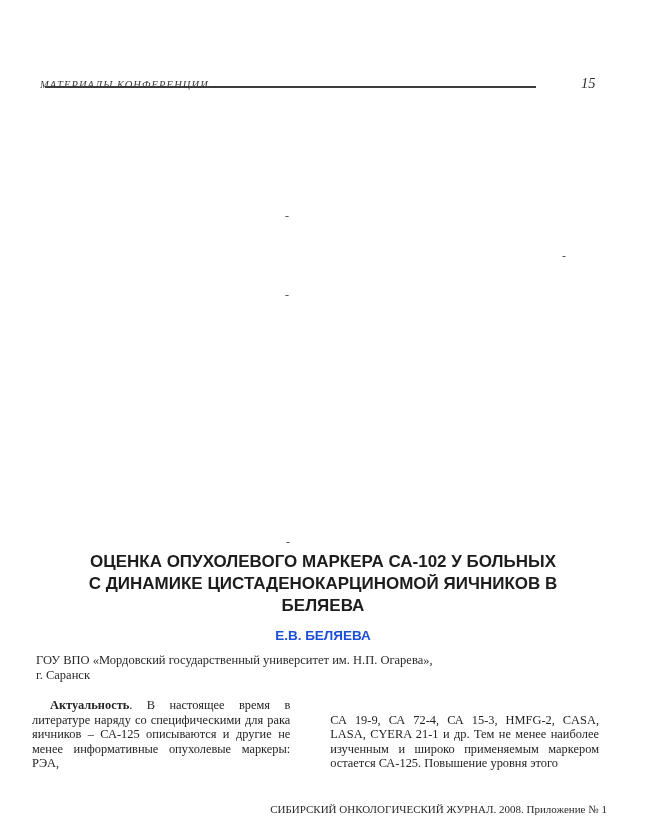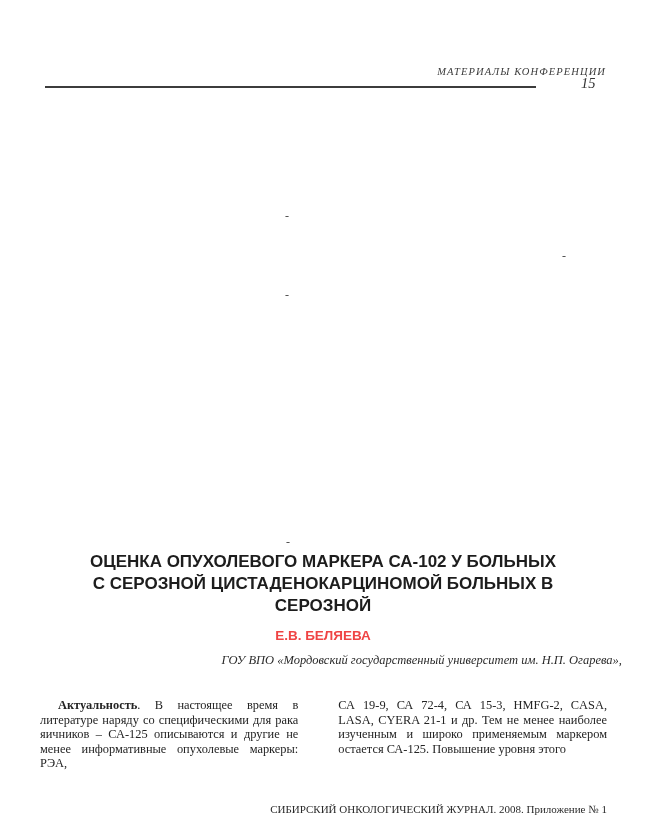--- a/index.html
+++ b/index.html
@@ -7,22 +7,22 @@
     position: relative;
     width: 646px;
     height: 820px;
     background: #ffffff;
     overflow: hidden;
     font-family: "Liberation Serif", serif;
     color: #262626;
   }
   .running-title {
     position: absolute;
-    top: 66px; left: 40px; width: 566px;
-    text-align: right;
+    top: 79px; left: 40px; width: 566px;
+    text-align: left;
     font-style: italic;
     font-size: 10.5px;
     letter-spacing: 1.1px;
     color: #3c3c3c;
     white-space: nowrap;
   }
   .header-rule {
     position: absolute;
     top: 86px; left: 45px;
     width: 491px; height: 2px;
@@ -56,36 +56,36 @@
     line-height: 22px;
     color: #1d1d1d;
   }
   .author {
     position: absolute;
     top: 628px; left: 40px; width: 566px;
     text-align: center;
     font-family: "Liberation Sans", sans-serif;
     font-weight: bold;
     font-size: 13.5px;
-    color: #ef4444;
+    color: #1d4ed8;
   }
   .affiliation {
     position: absolute;
-    top: 653px; left: 56px; width: 566px;
-    text-align: right;
-    font-style: italic;
+    top: 653px; left: 36px; width: 566px;
+    text-align: left;
     font-size: 12.5px;
     line-height: 15px;
     color: #2a2a2a;
   }
   .body-cols {
     position: absolute;
-    top: 698px; left: 40px; width: 567px;
+    top: 698px; left: 32px; width: 567px;
     display: flex;
     gap: 12px;
+    align-items: flex-end;
   }
   .col {
     font-size: 12.4px;
     line-height: 14.5px;
     text-align: justify;
     color: #242424;
   }
   .col-left  { width: 272px; }
   .col-right { width: 283px; margin-left: 28px; }
   .col p { margin: 0; }
@@ -112,28 +112,29 @@
 
   <div class="page-number">15</div>
 
   <span class="stray m1">-</span>
   <span class="stray m2">-</span>
   <span class="stray m3">-</span>
   <span class="stray m4">-</span>
 
   <div class="title">
     <div>ОЦЕНКА ОПУХОЛЕВОГО МАРКЕРА СА-102 У БОЛЬНЫХ</div>
-    <div>С СЕРОЗНОЙ ЦИСТАДЕНОКАРЦИНОМОЙ БОЛЬНЫХ В</div>
-    <div>СЕРОЗНОЙ</div>
+    <div>С ДИНАМИКЕ ЦИСТАДЕНОКАРЦИНОМОЙ ЯИЧНИКОВ В</div>
+    <div>БЕЛЯЕВА</div>
   </div>
 
   <div class="author">Е.В. БЕЛЯЕВА</div>
 
   <div class="affiliation">
     <div>ГОУ ВПО «Мордовский государственный университет им. Н.П. Огарева»,</div>
+    <div>г. Саранск</div>
   </div>
 
   <div class="body-cols">
     <div class="col col-left">
       <p><span class="lead">Актуальность</span><span>. В настоящее время в литературе наряду со специфическими для рака яичников – СА-125 описываются и другие не менее информативные опухолевые маркеры: РЭА,</span></p>
     </div>
     <div class="col col-right">
       <p>СА 19-9, СА 72-4, СА 15-3, HMFG-2, CASA, LASA, CYERA 21-1 и др. Тем не менее наиболее изученным и широко применяемым маркером остается СА-125. Повышение уровня этого</p>
     </div>
   </div>

